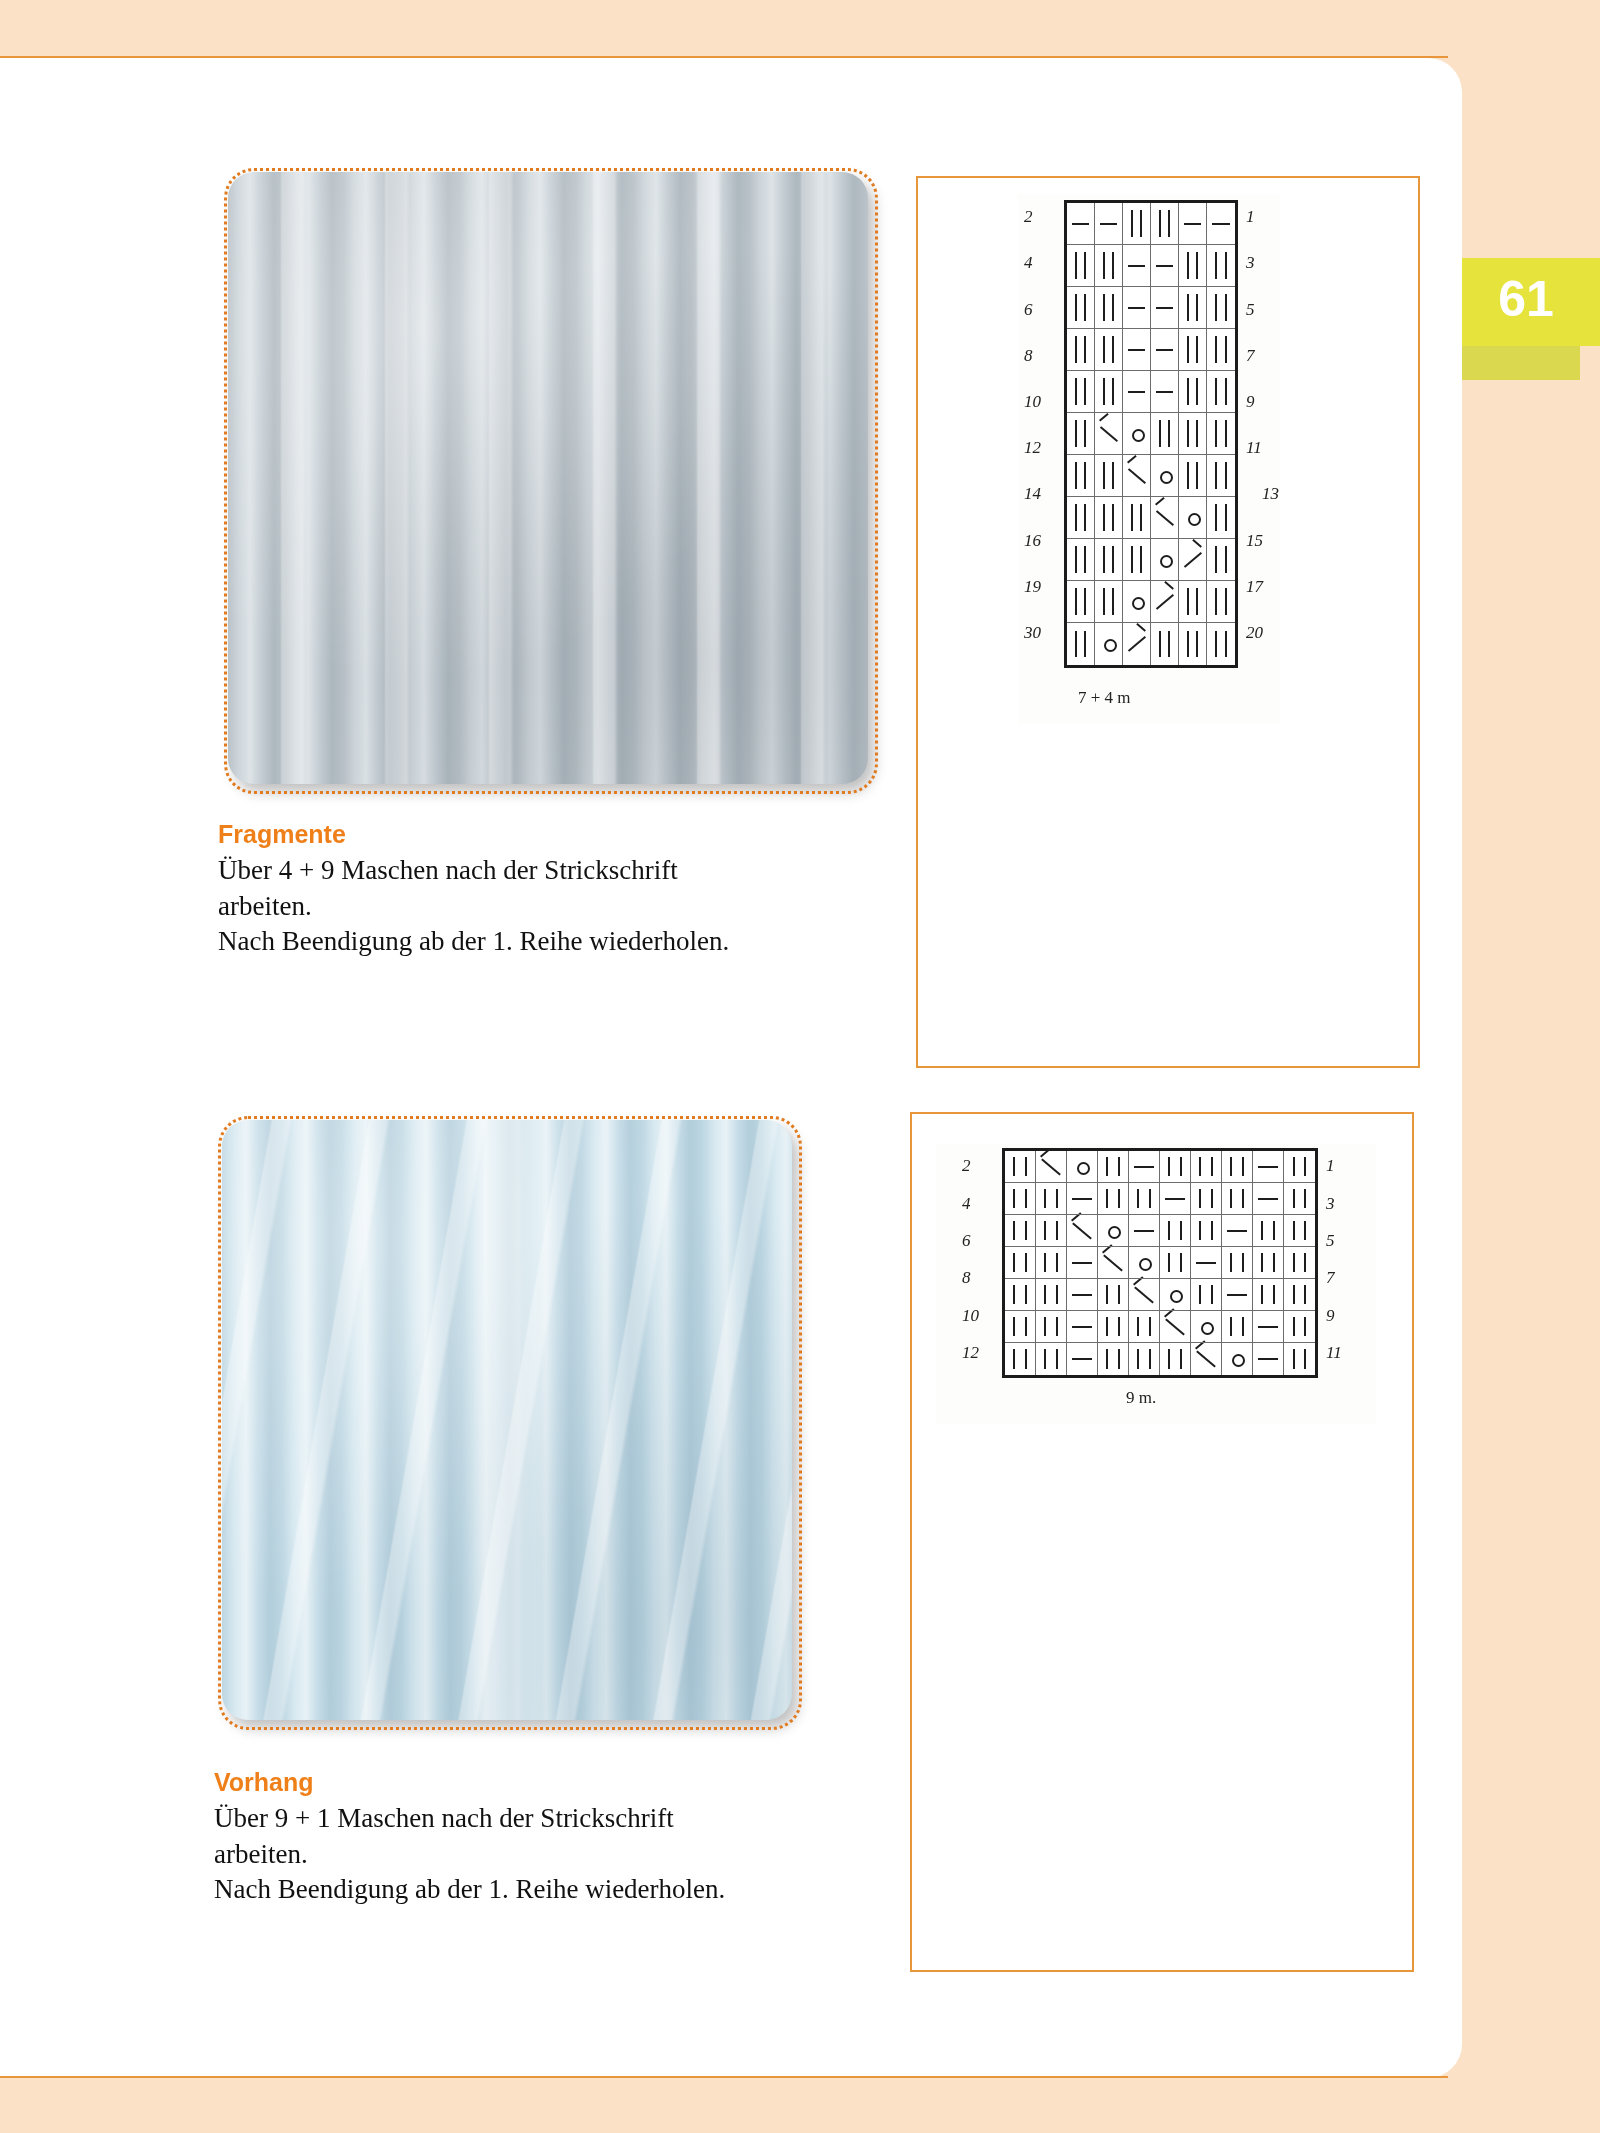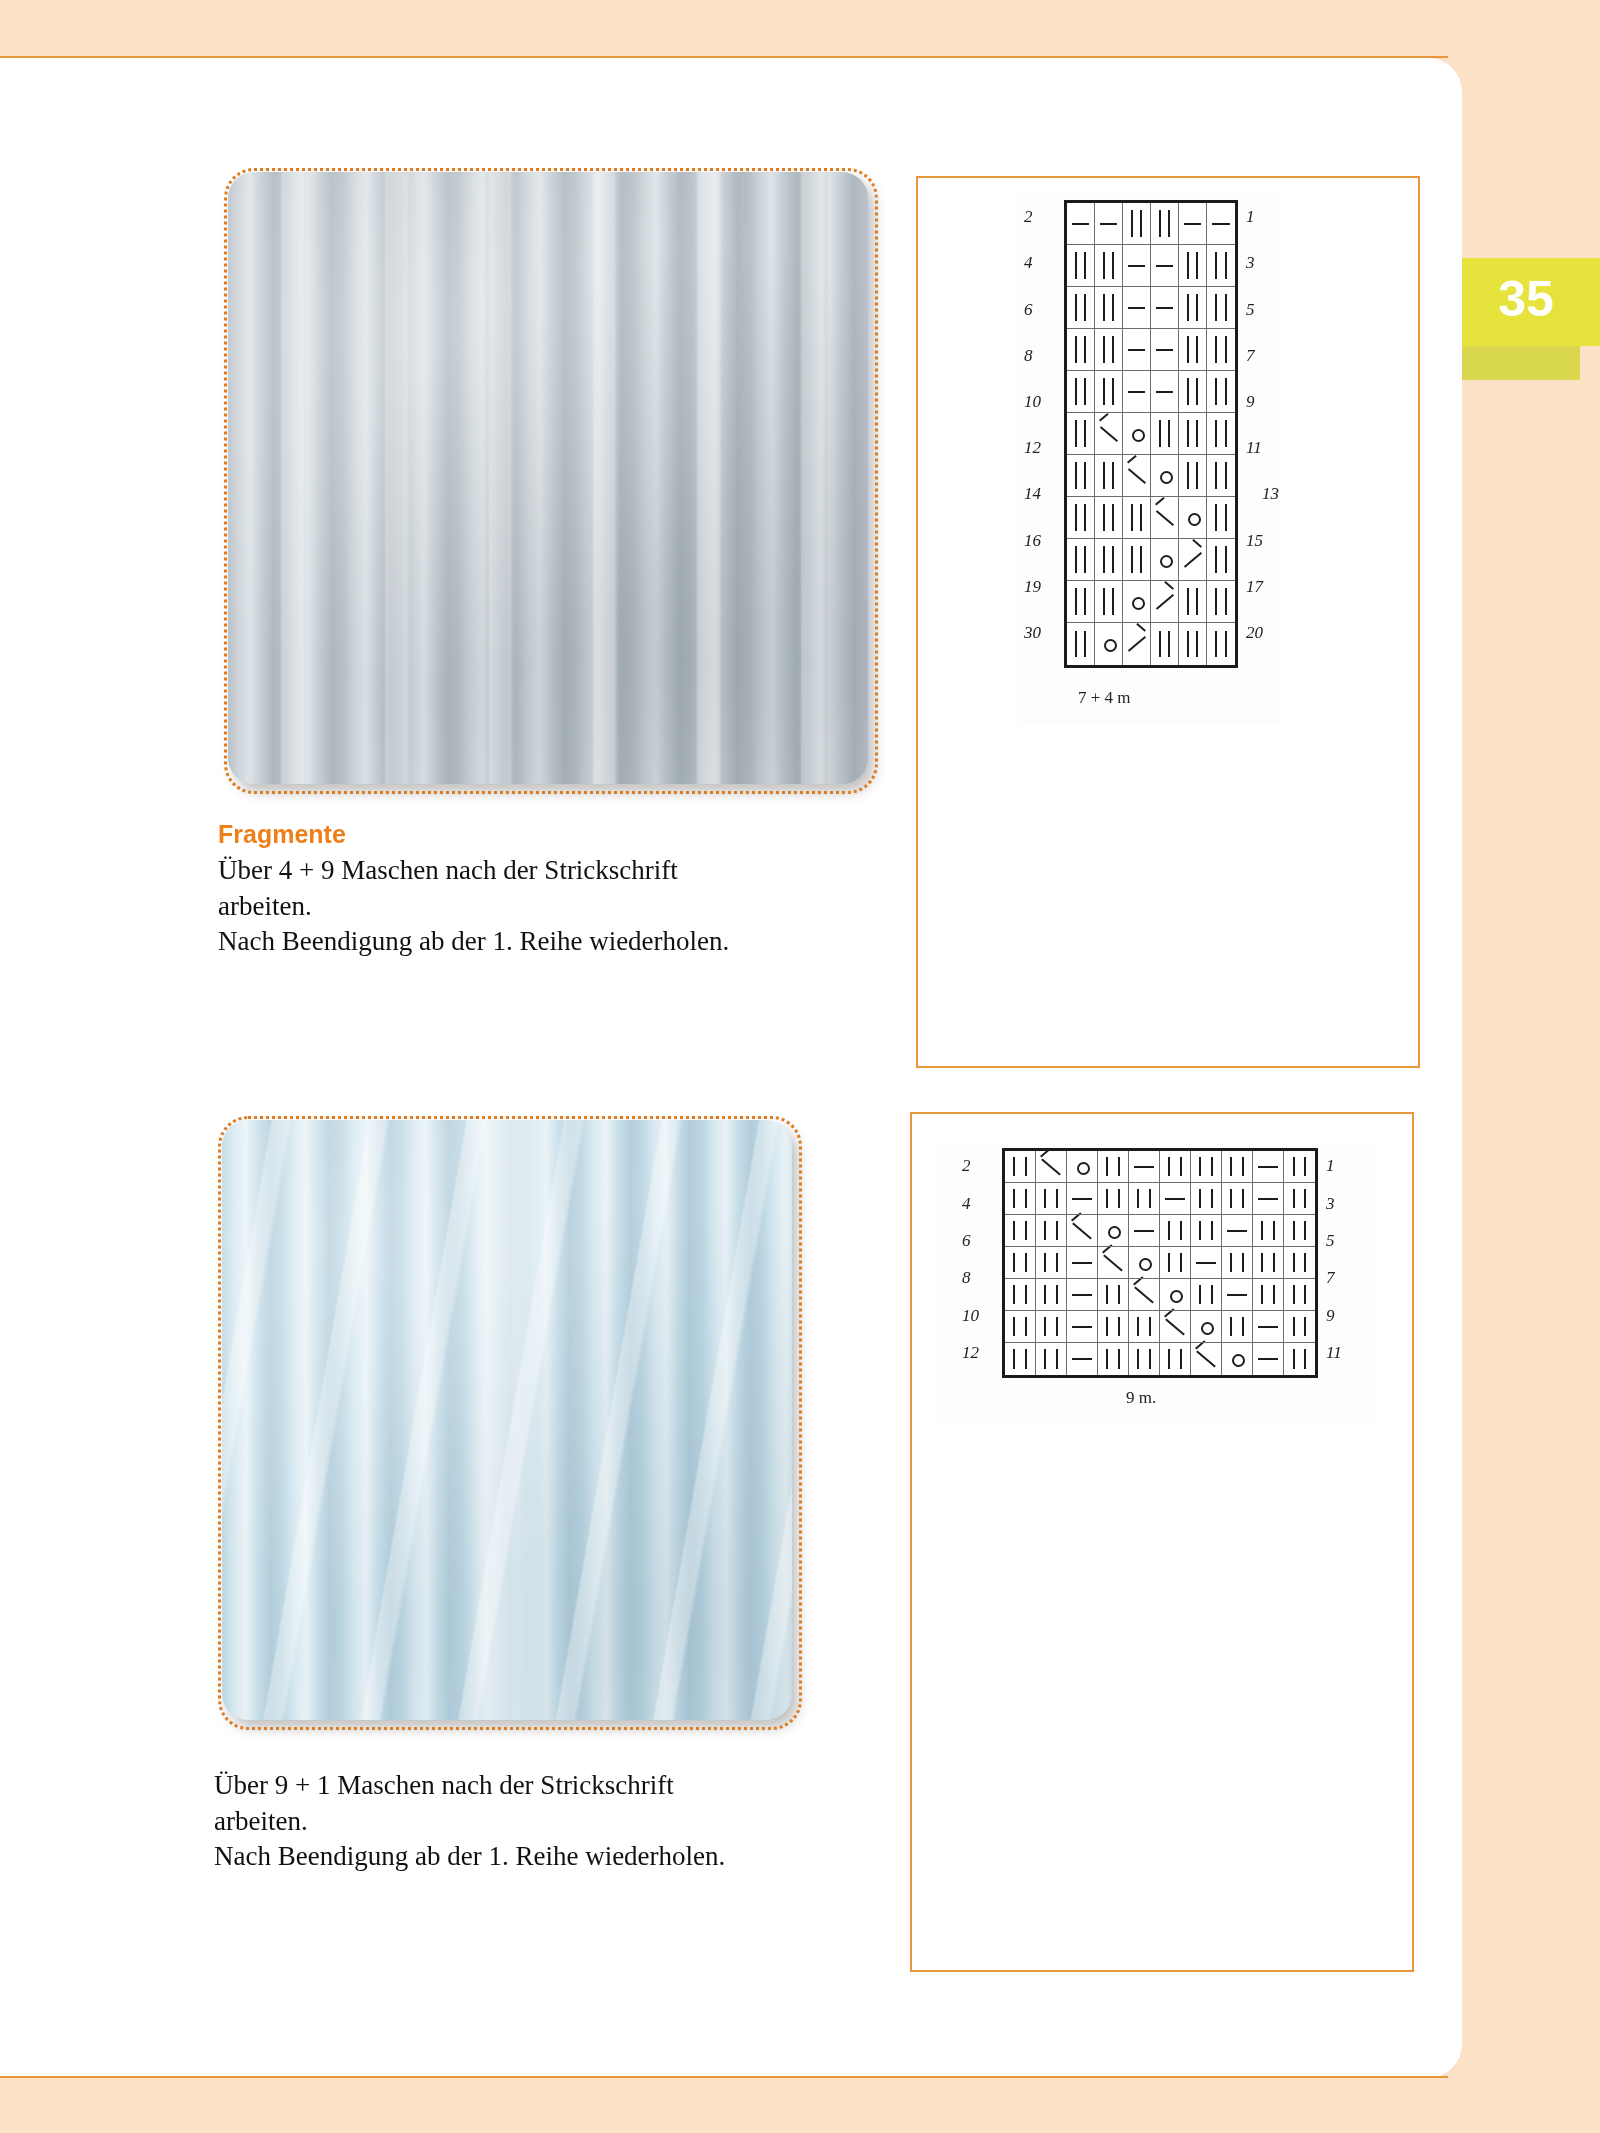--- a/index.html
+++ b/index.html
@@ -213,21 +213,21 @@
 </head>
 <body>
 
 <div class="page-sheet"></div>
 <div class="rule-top"></div>
 <div class="rule-bottom"></div>
 
 <div class="page-tab">
   <div class="tab-main"></div>
   <div class="tab-fold"></div>
-  <div class="tab-num">35</div>
+  <div class="tab-num">61</div>
 </div>
 
 <div class="swatch" id="swatch-1"></div>
 <div class="swatch-dots" id="swatch-1-dots"></div>
 
 <div class="caption" id="caption-1">
   <div class="caption-title">Fragmente</div>
   <div class="caption-body">
     <div>Über 4 + 9 Maschen nach der Strickschrift</div>
     <div>arbeiten.</div>
@@ -640,20 +640,21 @@
       </div>
     <div class="chart-caption" style="left:60px;top:494px;">7 + 4 m</div>
   </div>
 
 </div>
 
 <div class="swatch" id="swatch-2"></div>
 <div class="swatch-dots" id="swatch-2-dots"></div>
 
 <div class="caption" id="caption-2">
+  <div class="caption-title">Vorhang</div>
   <div class="caption-body">
     <div>Über 9 + 1 Maschen nach der Strickschrift</div>
     <div>arbeiten.</div>
     <div>Nach Beendigung ab der 1. Reihe wiederholen.</div>
   </div>
 </div>
 
 <div class="panel" id="panel-2">
   <div class="chart-img" id="chart-2">
     <div class="grid-wrap" style="left:0;top:0;width:440px;height:250px;">

